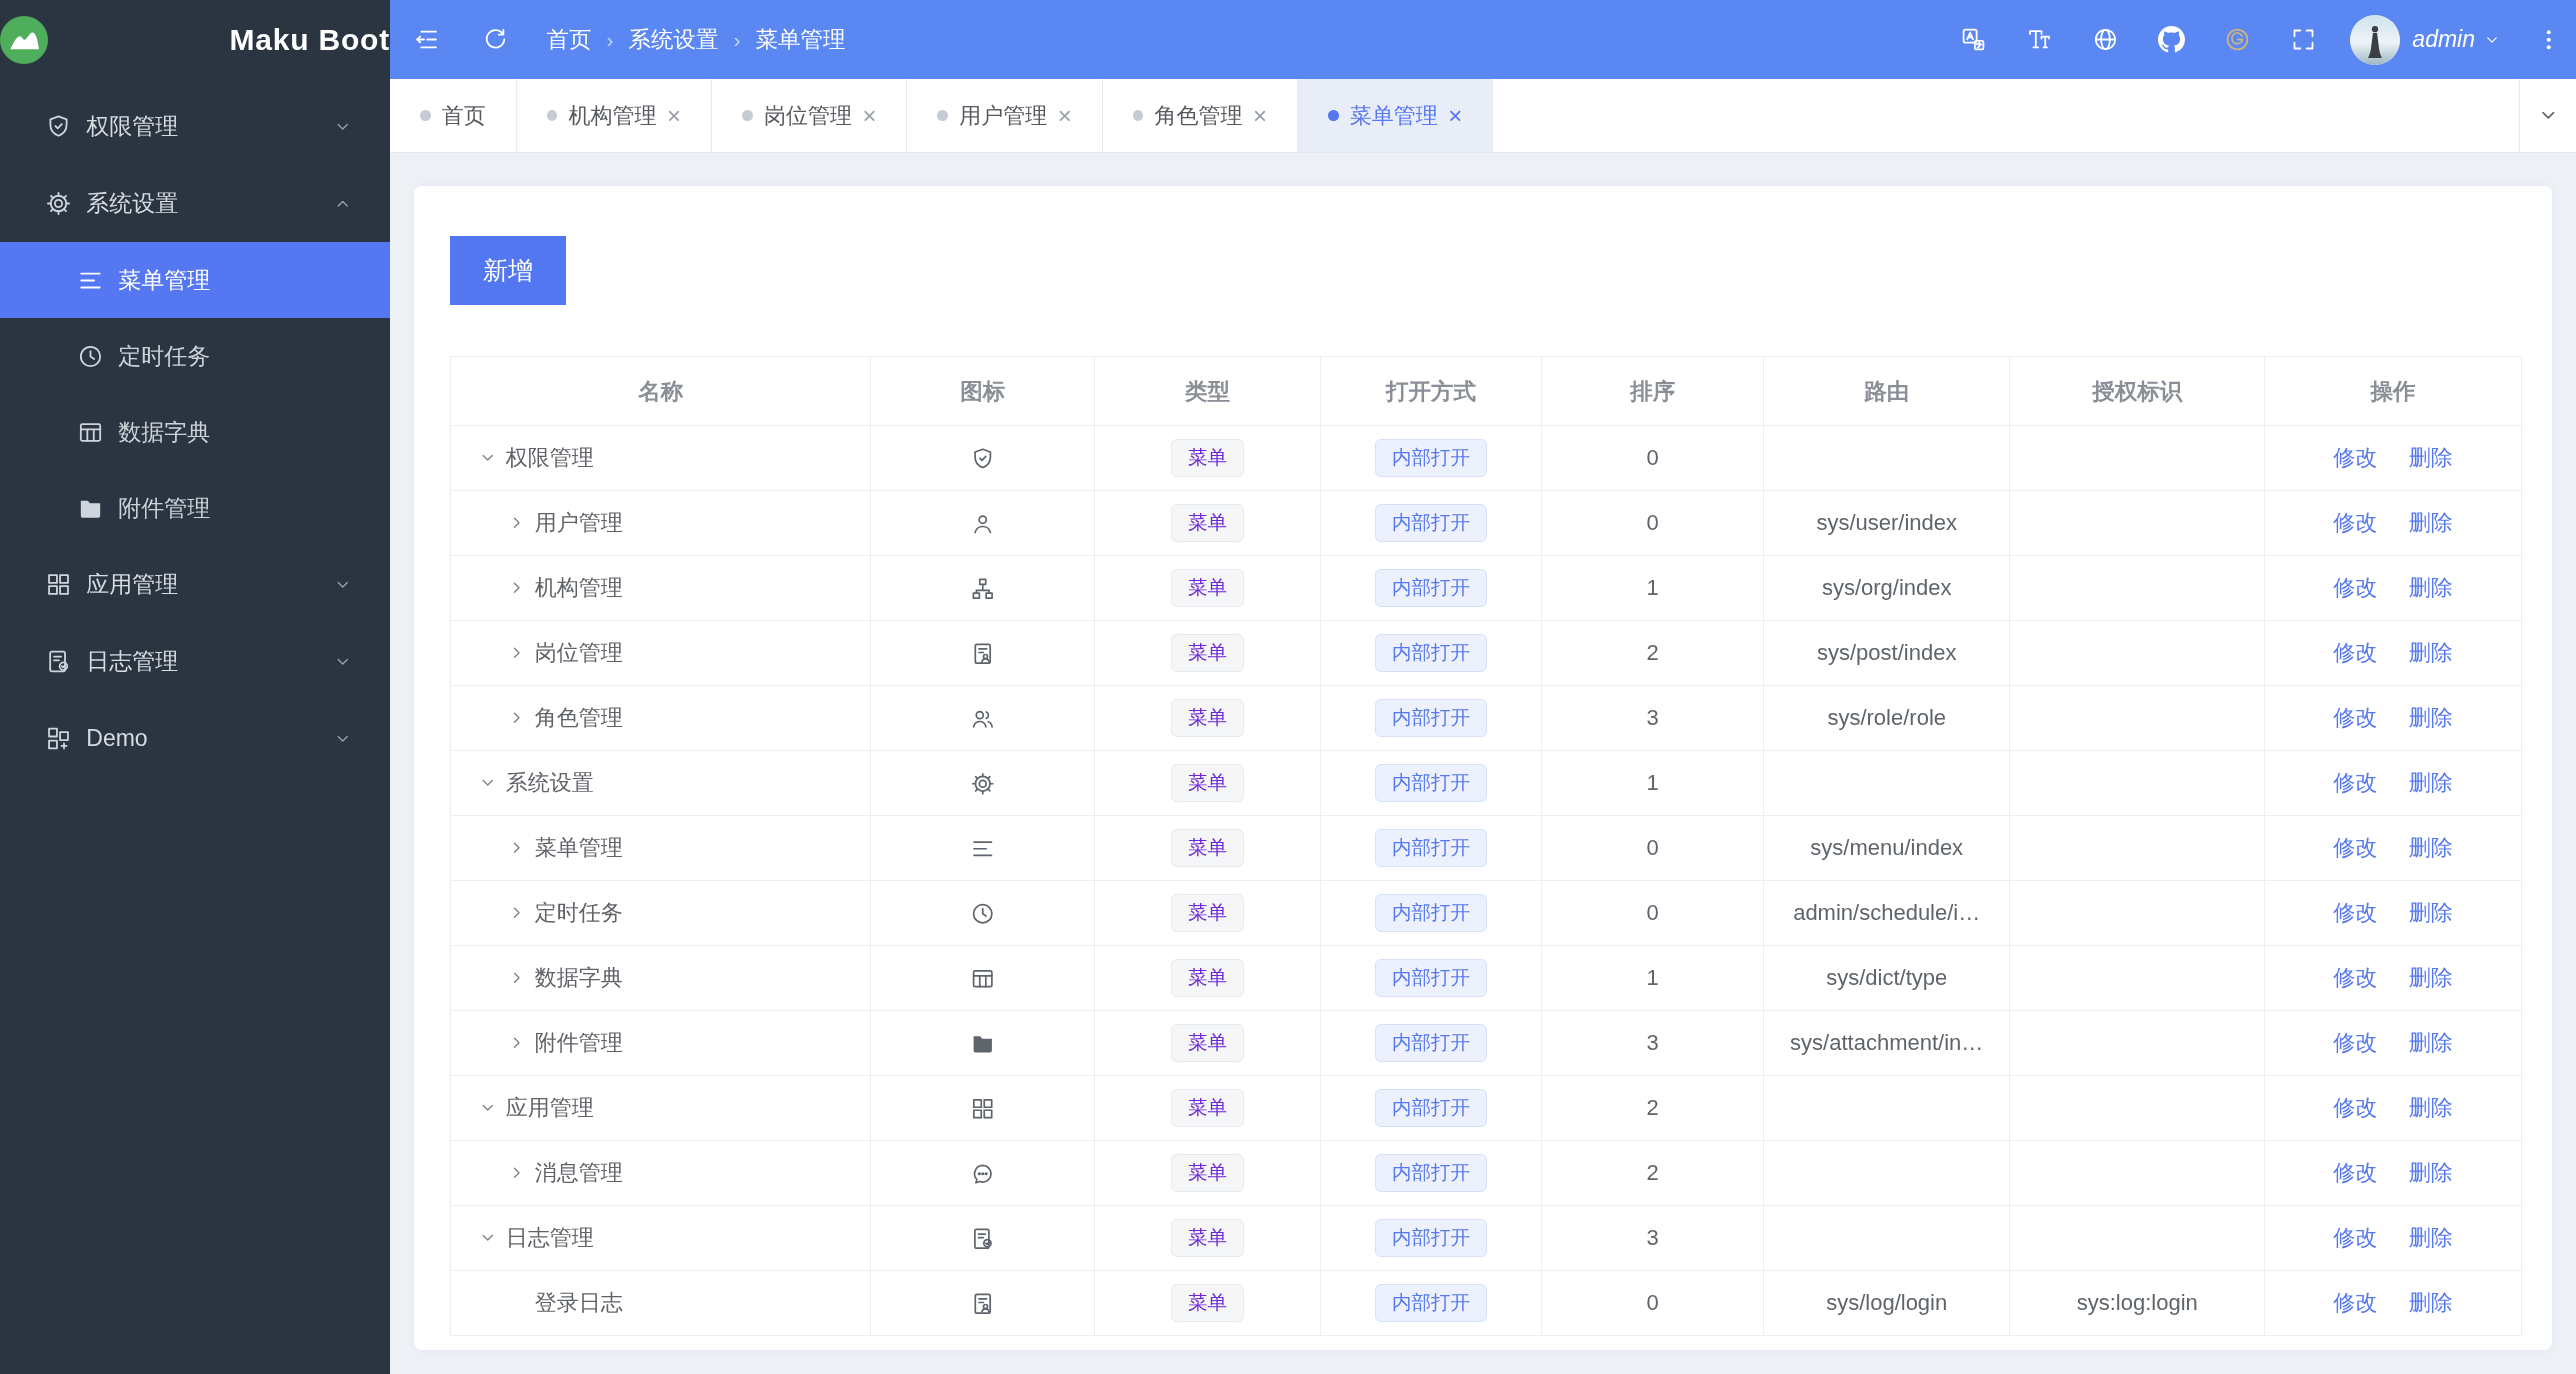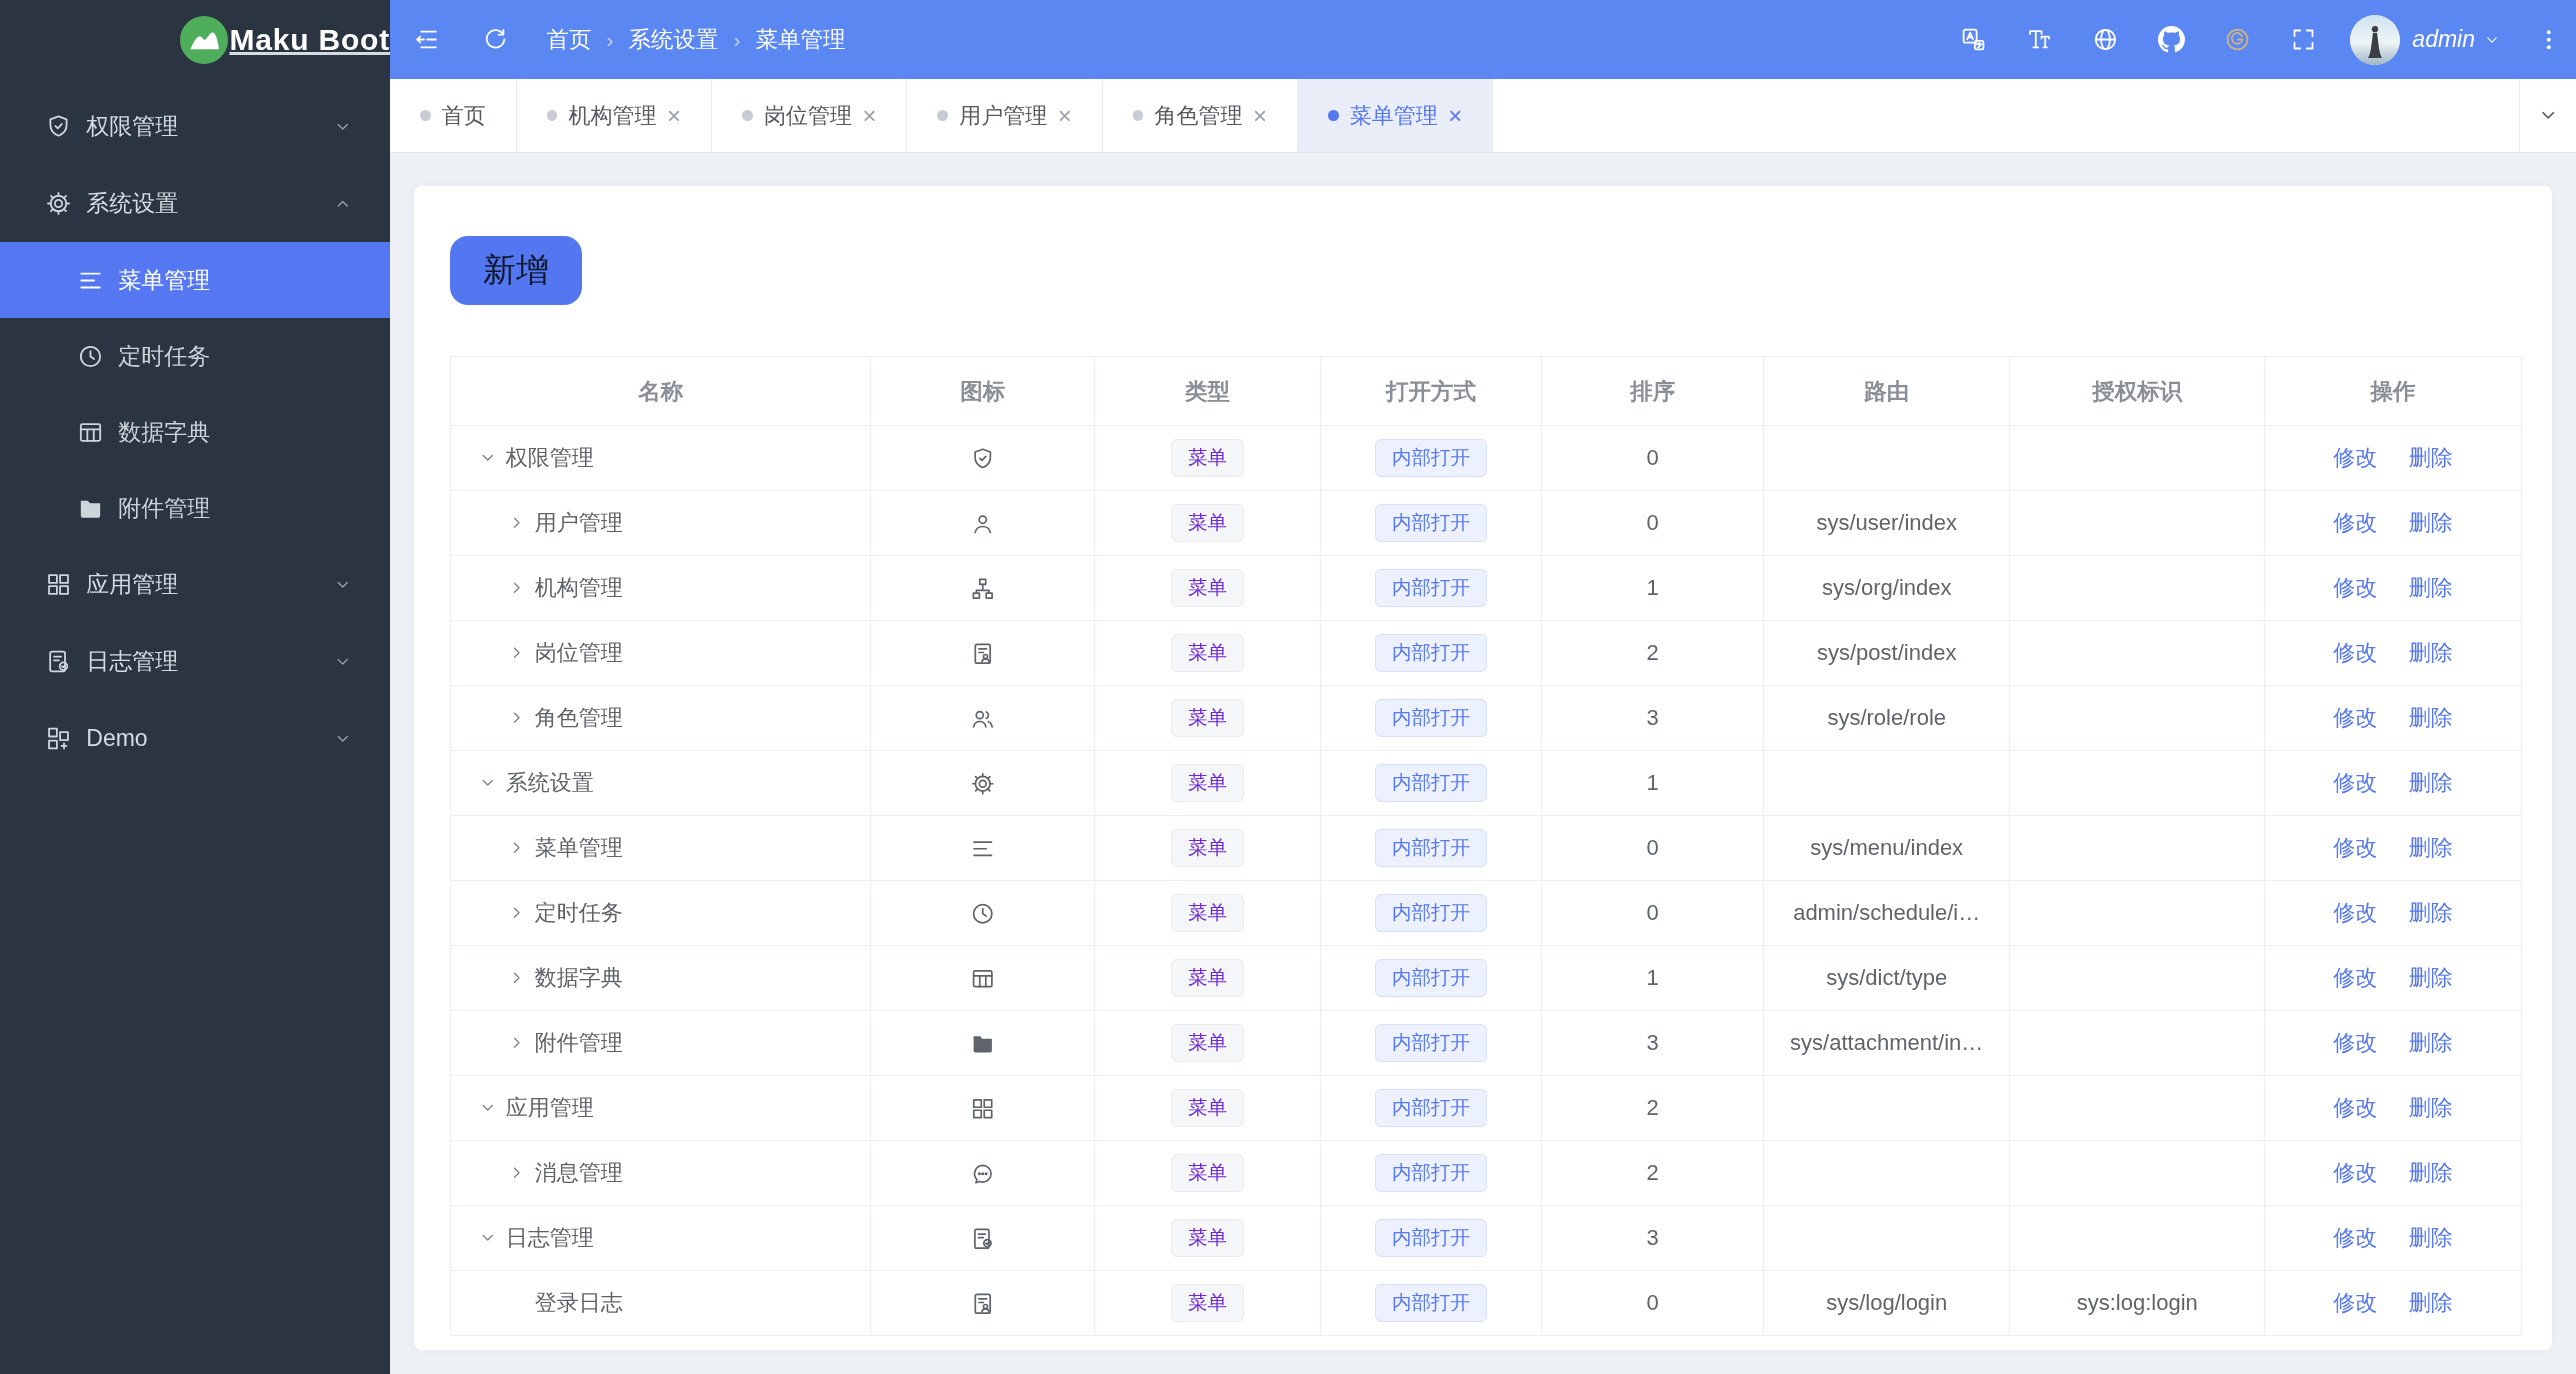--- a/index.html
+++ b/index.html
@@ -2,21 +2,21 @@
 <html style="font-size:12px"><head>
 <meta charset="utf-8">
 <style>
   * { box-sizing: border-box; margin: 0; padding: 0; }
   html,body { width:2576px; height:1374px; overflow:hidden; }
   body { font-family:"Liberation Sans","DejaVu Sans",sans-serif; background:#edf0f5; }
   .app { display:flex; width:2576px; height:1374px; }
 
   
   .sidebar { width:390px; flex-shrink:0; background:#2b3441; color:#d7dce2; display:flex; flex-direction:column; }
-  .logo-row { height:79px; display:flex; align-items:center; justify-content:flex-end; gap:1px;text-decoration:underline; }
+  .logo-row { height:79px; display:flex; align-items:center; justify-content:space-between; gap:1px; }
   .logo-mark { width:48px; height:48px; display:inline-flex; }
   .logo-text { font-size:30px; font-weight:bold; color:#ffffff; letter-spacing:0.8px; }
   .side-menu { padding-top:9px; }
   .side-item, .side-subitem { display:flex; align-items:center; cursor:pointer; }
   .side-item { height:77px; padding:0 38px 0 45px; }
   .side-subitem { height:76px; padding:0 38px 0 77px; color:#ccd2d9; }
   .side-icn { width:27px; height:27px; flex-shrink:0; color:#cfd5dc; }
   .side-label { margin-left:14.3px; font-size:23px; flex:1; white-space:nowrap; }
   .side-chev { width:19.5px; height:19.5px; color:#9aa3ad; }
   .side-subitem.active { background:#5677f2; color:#ffffff; }
@@ -50,21 +50,21 @@
   .tab.active { background:#e9edf8; color:#5677f0; }
   .tab.active .tab-dot { background:#5677f0; }
   .tab.active .tab-close { color:#5677f0; }
   .tab-fill { flex:1; }
   .tab-drop { width:57px; border-left:0.8px solid #e9ebee; display:flex; align-items:center; justify-content:center; color:#5b5e64; cursor:pointer; }
   .tab-drop .icn { width:22.5px; height:22.5px; }
 
   
   .content { flex:1; background:#edf0f5; padding:33px 24px 24px 24px; overflow:hidden; }
   .card { background:#ffffff; border-radius:7.5px; height:100%; padding:50px 30px 22.5px 36px; box-shadow:0 0 10.5px rgba(31,45,80,.04); }
-  .btn-add { height:69px; padding:0 33px; background:#5277f0; color:#0f172a; font-size:33px; border:none; border-radius:18px; cursor:pointer; font-family:inherit; }
+  .btn-add { height:69px; padding:0 33px; background:#5277f0; color:#ffffff; font-size:25px; border:none; border-radius:0; cursor:pointer; font-family:inherit; }
 
   
   .table-wrap { margin-top:51px; }
   table { width:100%; border-collapse:collapse; table-layout:fixed; }
   th, td { border:0.8px solid #ebeef5; text-align:center; font-size:22px; color:#5f646b; }
   th { height:69px; font-weight:600; color:#8a8e96; font-size:22.5px; background:#ffffff; }
   td { height:65px; padding:0 10.5px; white-space:nowrap; overflow:hidden; text-overflow:ellipsis; }
   td.cell-name { text-align:left; padding-right:4.5px; }
   .lvl0 { padding-left:27px; }
   .lvl1 { padding-left:56px; }

